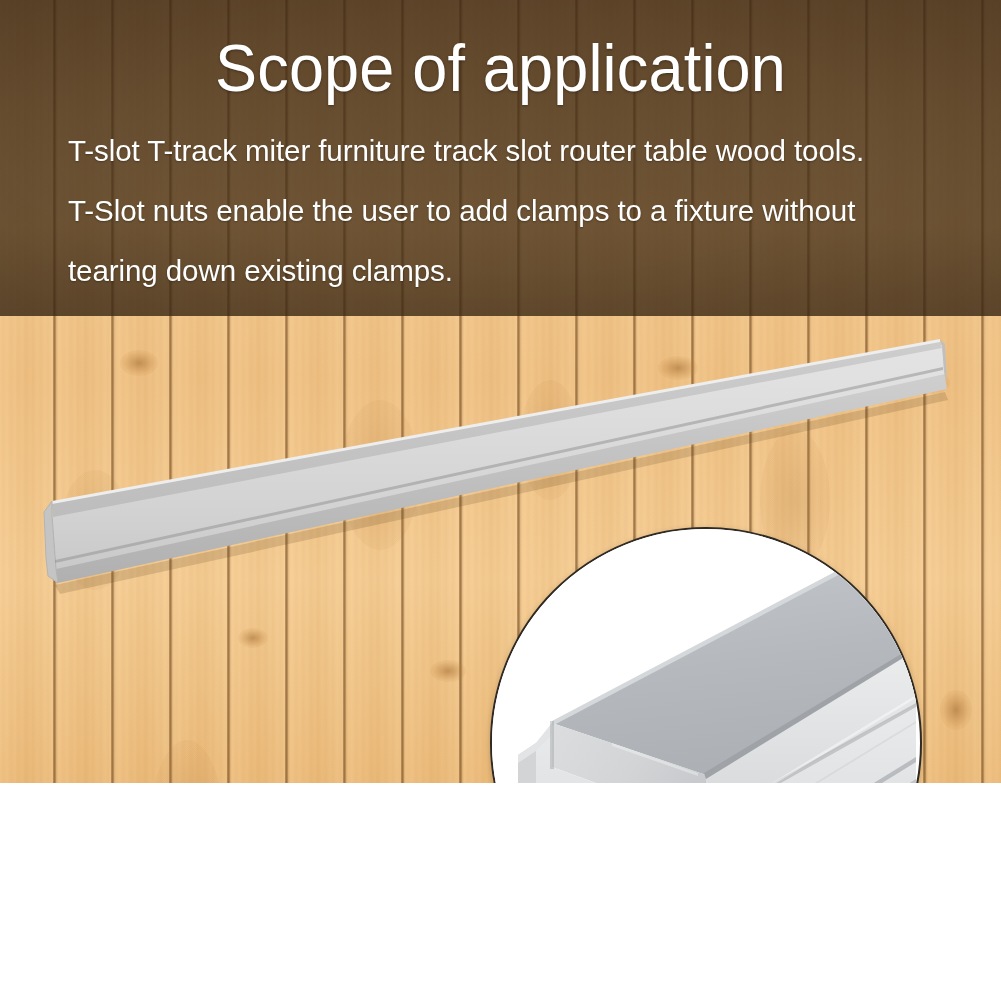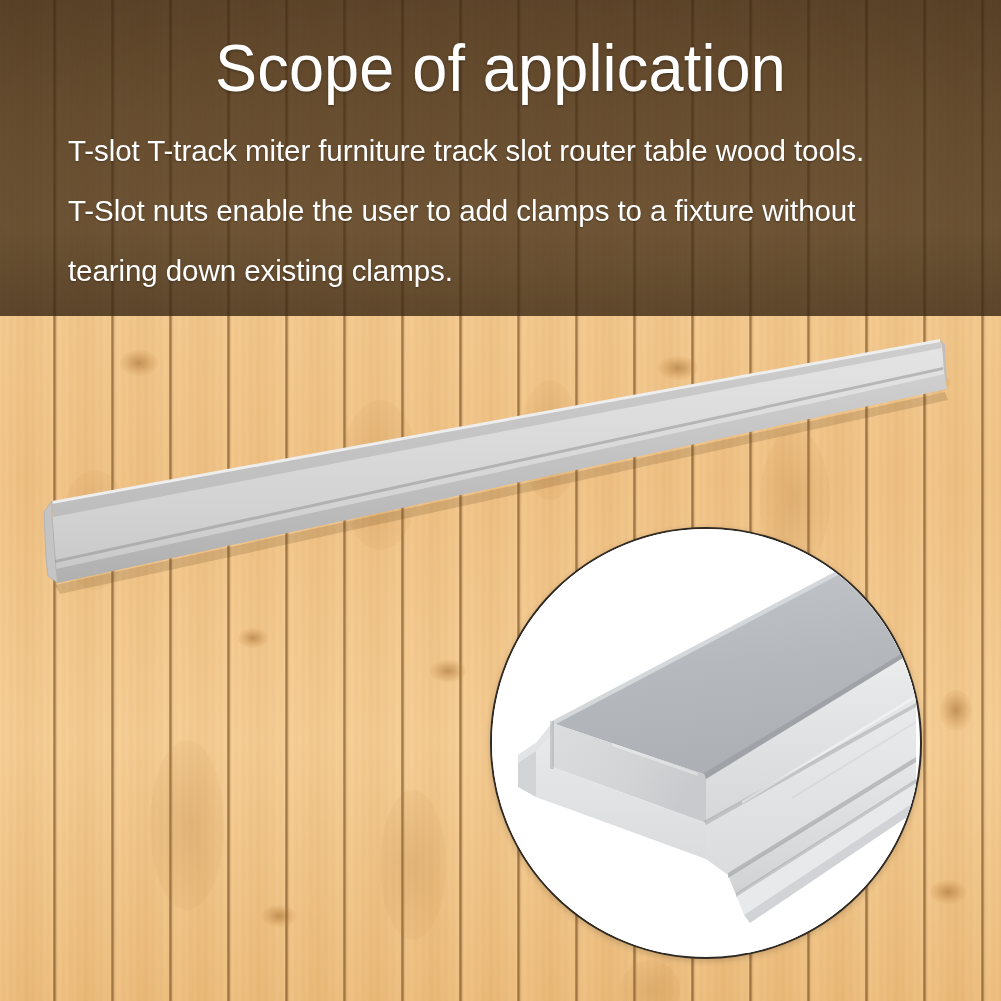--- a/index.html
+++ b/index.html
@@ -8,21 +8,21 @@
     padding: 0;
     background: #ffffff;
   }
   body {
     font-family: "Liberation Sans", sans-serif;
   }
 
   #stage {
     position: relative;
     width: 1001px;
-    height: 1001px;
+    height: 783px;
     overflow: hidden;
     background: #be185d;
   }
 
   
   .wood-base {
     position: absolute;
     inset: 0;
     background-color: #f0c287;
     background-image:

